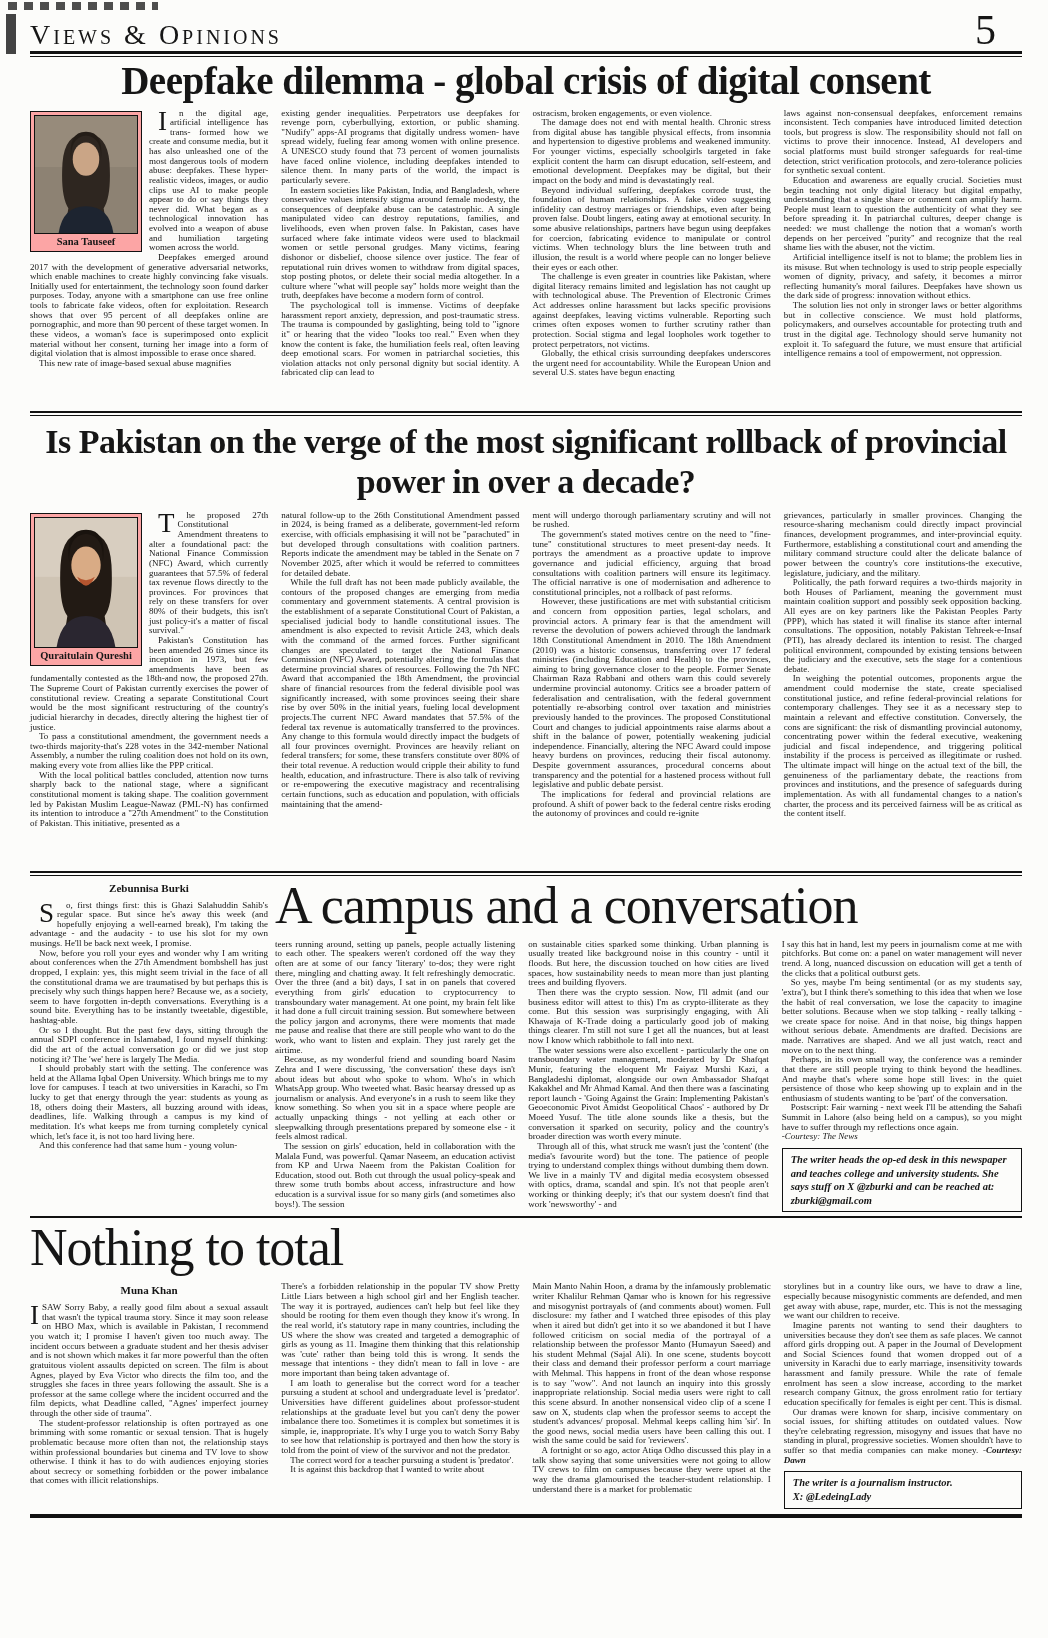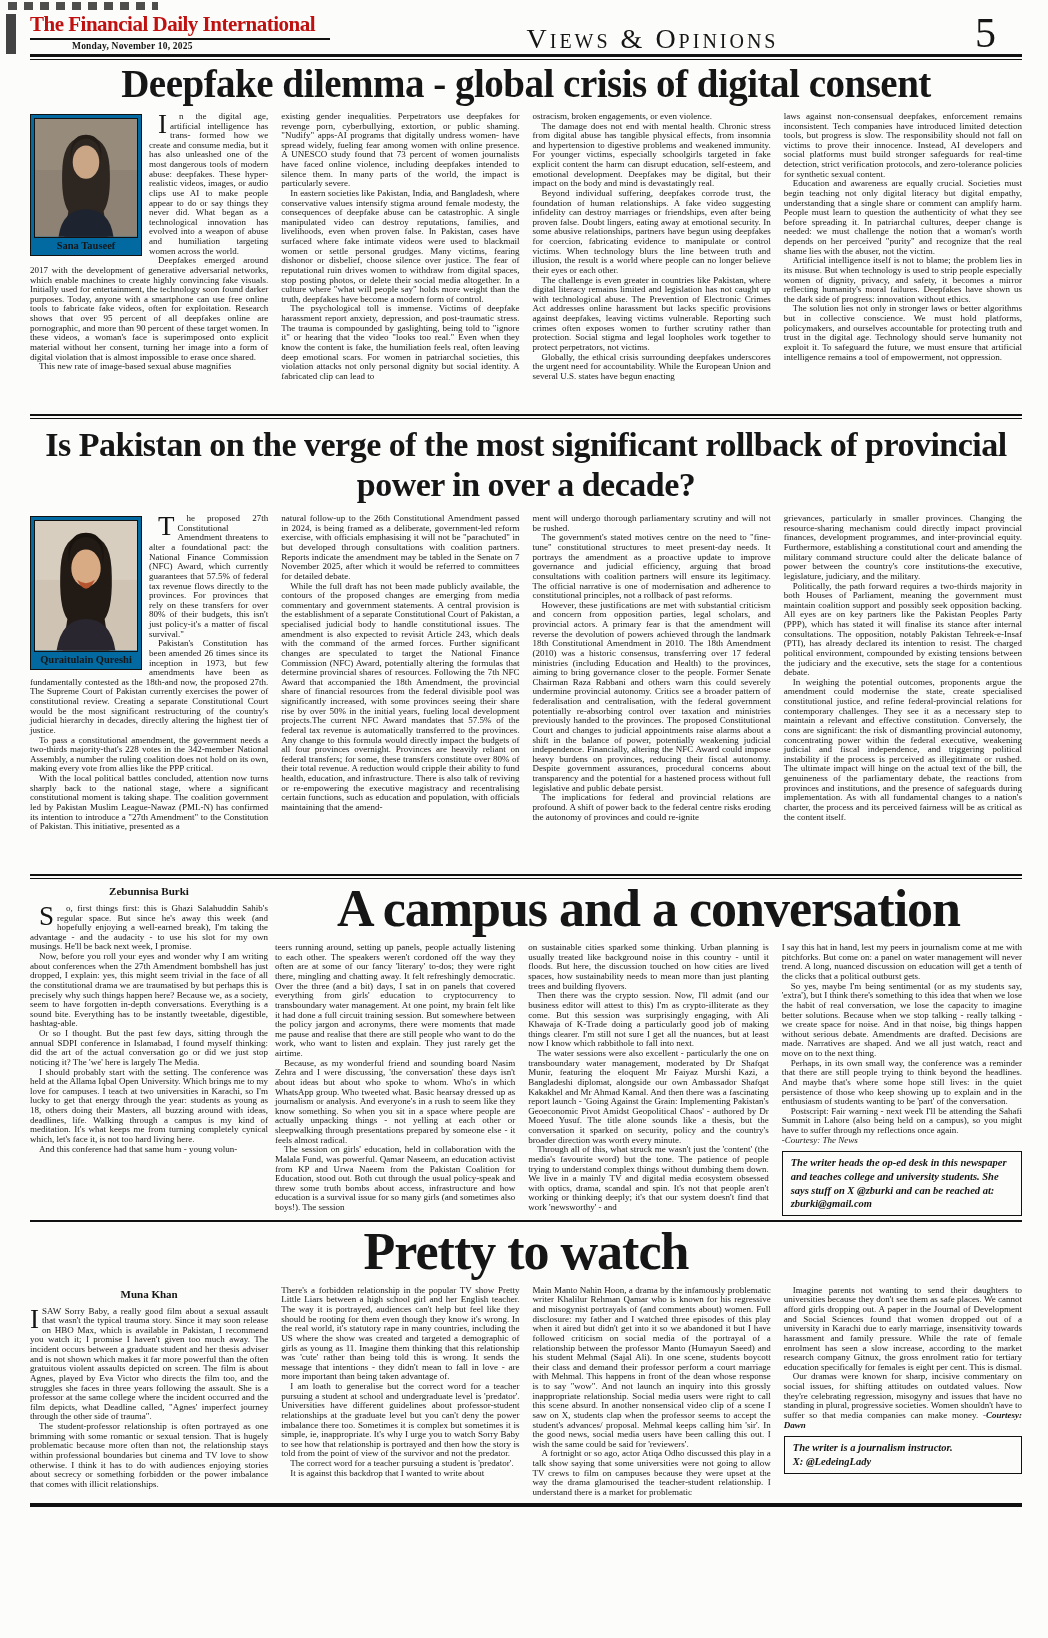--- a/index.html
+++ b/index.html
@@ -21,29 +21,29 @@
   .section-title{font-variant:small-caps;font-size:28px;line-height:.9;letter-spacing:3px;padding-right:30px;}
   .page-num{font-size:42px;line-height:.8;padding-right:26px;}
   .rule-double{border-top:3px solid #111;border-bottom:1px solid #111;height:2px;margin:3px 0 4px;}
   .rule-mid{border-top:2.5px solid #111;border-bottom:1px solid #111;height:2px;margin:4px 0 4px;}
   .rule-single{border-top:2.5px solid #111;margin:4px 0 4px;}
   .rule-bottom{border-top:4px solid #111;margin-top:5px;}
 
   
   .headline-1{font-size:39px;font-weight:bold;text-align:center;letter-spacing:-.5px;margin:1px 0 7px;line-height:1.05;}
   .headline-2{font-size:34px;font-weight:bold;text-align:center;letter-spacing:-.5px;margin:6px 0 9px;line-height:1.18;padding:0 4px;}
-  .headline-3{font-size:52px;font-weight:bold;text-align:center;letter-spacing:-1px;margin:0 0 8px;line-height:1;}
+  .headline-3{font-size:52px;font-weight:normal;text-align:left;letter-spacing:-1px;margin:0 0 8px;line-height:1;}
   .cols{display:flex;gap:13px;}
   .col{flex:1;min-width:0;text-align:justify;font-size:9px;line-height:1.07;}
   .col p{margin:0;text-indent:9px;}
   .col p.cont{text-indent:0;}
   .a1-cols{min-height:298px;}
   .a2-cols{min-height:356px;}
   .dropcap{float:left;font-size:27px;line-height:23px;padding:1px 3px 0 0;font-weight:normal;}
-  .photo-box{float:left;width:112px;border:1px solid #111;padding:3px;margin:2px 7px 1px 0;background:#0369a1;box-sizing:border-box;}
+  .photo-box{float:left;width:112px;border:1px solid #111;padding:3px;margin:2px 7px 1px 0;background:#fca5a5;box-sizing:border-box;}
   .photo-frame{border:1px solid #111;display:block;}
   .photo-frame svg{display:block;width:100%;height:auto;}
   .photo-caption{text-align:center;font-weight:bold;font-size:10.5px;padding:2px 0 1px;text-indent:0 !important;}
   .byline{text-align:center;font-weight:bold;font-size:11px;margin:3px 0 6px;text-indent:0 !important;}
   .bio-box{border:1.5px solid #111;padding:4px 8px;font-weight:bold;font-style:italic;
     text-align:left;font-size:10.5px;line-height:1.3;margin-top:6px;}
   .courtesy{font-style:italic;font-weight:bold;}
   .courtesy-line{display:block;text-indent:0;font-style:italic;font-weight:normal;}
 
   
@@ -54,26 +54,20 @@
   .a3-cols{min-height:250px;}
 </style>
 </head>
 <body>
 
 <div class="page">
   <div class="scan-mark"></div>
   <div class="scan-mark2"></div>
 
   <div class="header">
-    <div class="mast">
-      <div class="mast-title">The Financial Daily International</div>
-      <div class="mast-dateline">
-        <div class="mast-date">Monday, November 10, 2025</div>
-      </div>
-    </div>
     <div class="section-title">Views &amp; Opinions</div>
     <div class="page-num">5</div>
   </div>
   <div class="rule-double"></div>
 
   <div>
     <h1 class="headline-1">Deepfake dilemma - global crisis of digital consent</h1>
     <div class="cols a1-cols">
       <div class="col">
         <div class="photo-box">
@@ -191,38 +185,39 @@
           <span class="courtesy-line">-Courtesy: The News</span>
           <div class="bio-box">The writer heads the op-ed desk in this newspaper and teaches college and university students. She says stuff on X @zburki and can be reached at: zburki@gmail.com</div>
         </div>
       </div>
     </div>
   </div>
 
   <div class="rule-single"></div>
 
   <div>
-    <h1 class="headline-3">Pretty to watch</h1>
+    <h1 class="headline-3">Nothing to total</h1>
     <div class="cols">
       <div class="col">
         <div class="byline">Muna Khan</div>
         <p class="cont"><span class="dropcap">I</span><span>SAW Sorry Baby, a really good film about a sexual assault that wasn't the typical trauma story. Since it may soon release on HBO Max, which is available in Pakistan, I recommend you watch it; I promise I haven't given too much away. The incident occurs between a graduate student and her thesis adviser and is not shown which makes it far more powerful than the often gratuitous violent assaults depicted on screen. The film is about Agnes, played by Eva Victor who directs the film too, and the struggles she faces in three years following the assault. She is a professor at the same college where the incident occurred and the film depicts, what Deadline called, "Agnes' imperfect journey through the other side of trauma".</span></p>
         <p>The student-professor relationship is often portrayed as one brimming with some romantic or sexual tension. That is hugely problematic because more often than not, the relationship stays within professional boundaries but cinema and TV love to show otherwise. I think it has to do with audiences enjoying stories about secrecy or something forbidden or the power imbalance that comes with illicit relationships.</p>
       </div>
       <div class="col">
         <p class="cont">There's a forbidden relationship in the popular TV show Pretty Little Liars between a high school girl and her English teacher. The way it is portrayed, audiences can't help but feel like they should be rooting for them even though they know it's wrong. In the real world, it's statutory rape in many countries, including the US where the show was created and targeted a demographic of girls as young as 11. Imagine them thinking that this relationship was 'cute' rather than being told this is wrong. It sends the message that intentions - they didn't mean to fall in love - are more important than being taken advantage of.</p>
         <p>I am loath to generalise but the correct word for a teacher pursuing a student at school and undergraduate level is 'predator'. Universities have different guidelines about professor-student relationships at the graduate level but you can't deny the power imbalance there too. Sometimes it is complex but sometimes it is simple, ie, inappropriate. It's why I urge you to watch Sorry Baby to see how that relationship is portrayed and then how the story is told from the point of view of the survivor and not the predator.</p>
         <p>The correct word for a teacher pursuing a student is 'predator'.</p>
         <p>It is against this backdrop that I wanted to write about</p>
       </div>
       <div class="col">
         <p class="cont">Main Manto Nahin Hoon, a drama by the infamously problematic writer Khalilur Rehman Qamar who is known for his regressive and misogynist portrayals of (and comments about) women. Full disclosure: my father and I watched three episodes of this play when it aired but didn't get into it so we abandoned it but I have followed criticism on social media of the portrayal of a relationship between the professor Manto (Humayun Saeed) and his student Mehmal (Sajal Ali). In one scene, students boycott their class and demand their professor perform a court marriage with Mehmal. This happens in front of the dean whose response is to say "wow". And not launch an inquiry into this grossly inappropriate relationship. Social media users were right to call this scene absurd. In another nonsensical video clip of a scene I saw on X, students clap when the professor seems to accept the student's advances/ proposal. Mehmal keeps calling him 'sir'. In the good news, social media users have been calling this out. I wish the same could be said for 'reviewers'.</p>
         <p>A fortnight or so ago, actor Atiqa Odho discussed this play in a talk show saying that some universities were not going to allow TV crews to film on campuses because they were upset at the way the drama glamourised the teacher-student relationship. I understand there is a market for problematic</p>
       </div>
       <div class="col">
+        <p class="cont">storylines but in a country like ours, we have to draw a line, especially because misogynistic comments are defended, and men get away with abuse, rape, murder, etc. This is not the messaging we want our children to receive.</p>
         <p>Imagine parents not wanting to send their daughters to universities because they don't see them as safe places. We cannot afford girls dropping out. A paper in the Journal of Development and Social Sciences found that women dropped out of a university in Karachi due to early marriage, insensitivity towards harassment and family pressure. While the rate of female enrolment has seen a slow increase, according to the market research company Gitnux, the gross enrolment ratio for tertiary education specifically for females is eight per cent. This is dismal.</p>
         <p><span>Our dramas were known for sharp, incisive commentary on social issues, for shifting attitudes on outdated values. Now they're celebrating regression, misogyny and issues that have no standing in plural, progressive societies. Women shouldn't have to suffer so that media companies can make money.</span> <span class="courtesy">-Courtesy: Dawn</span></p>
         <div class="bio-box">
           <div>The writer is a journalism instructor.</div>
           <div>X: @LedeingLady</div>
         </div>
       </div>
     </div>
   </div>
 

